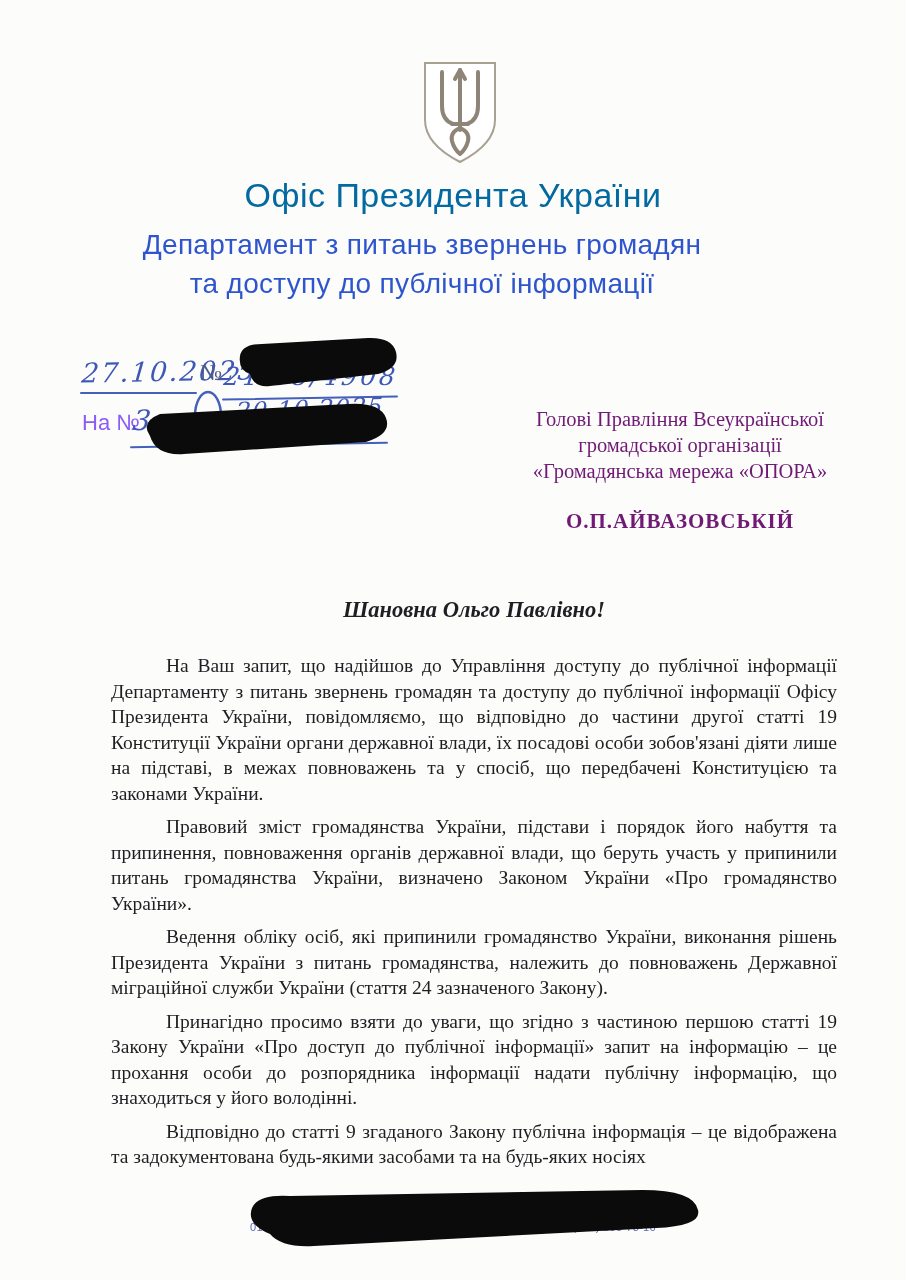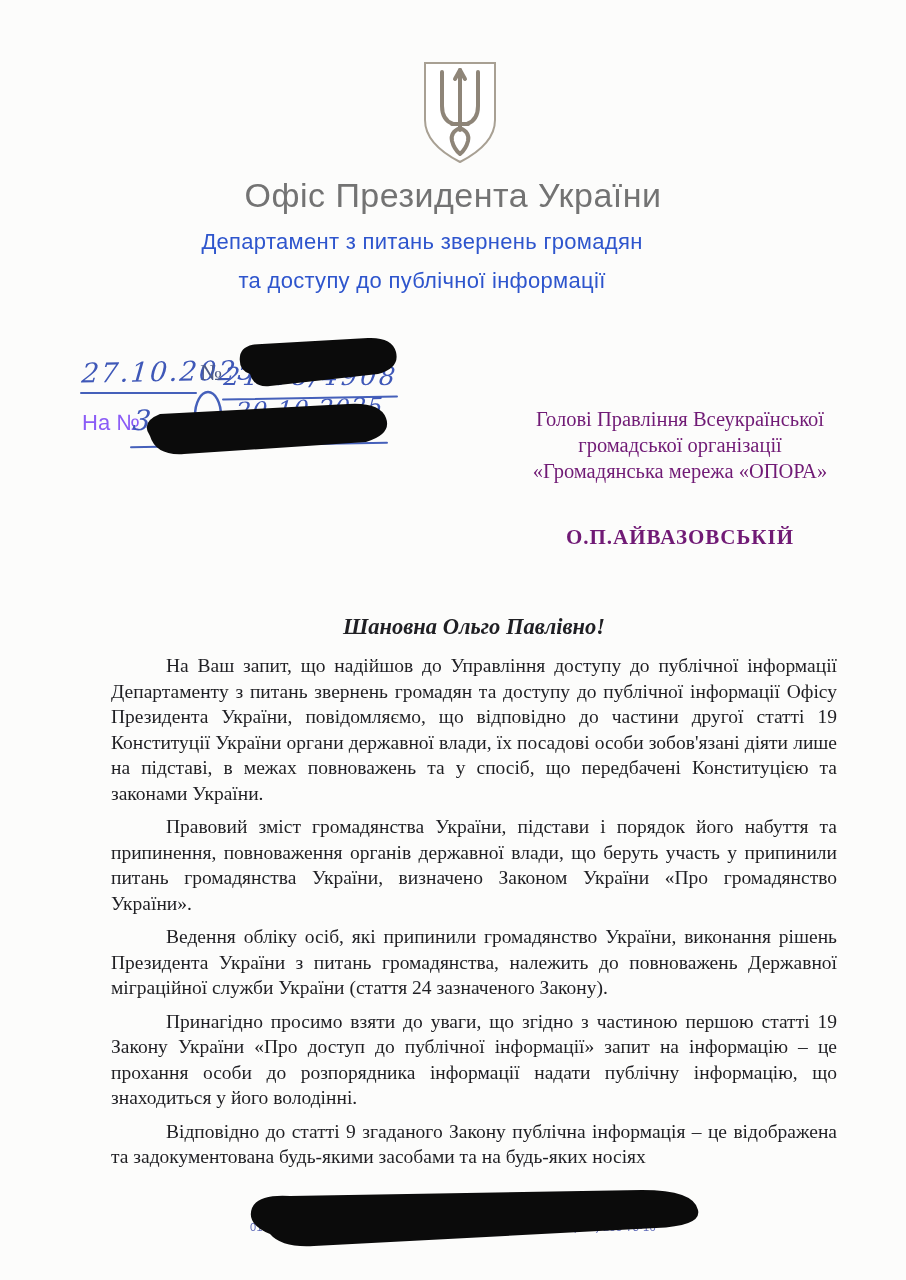--- a/index.html
+++ b/index.html
@@ -12,26 +12,26 @@
   }
   .abs{position:absolute;}
 
   
   #emblem{left:419px;top:60px;width:82px;height:106px;}
 
   
   .org-name{
     left:0;top:176px;width:906px;text-align:center;
     font-family:"Liberation Sans",sans-serif;
-    font-size:34px;color:#737373;letter-spacing:.5px;
+    font-size:34px;color:#0369a1;letter-spacing:.5px;
   }
   .dept-line{
     left:0;width:844px;text-align:center;
     font-family:"Liberation Sans",sans-serif;
-    font-size:22px;color:#2e55cd;letter-spacing:.3px;
+    font-size:28px;color:#2e55cd;letter-spacing:.3px;
   }
   .dept-1{top:229px;}
   .dept-2{top:268px;}
 
   
   .hand{
     font-family:"DejaVu Serif",serif;font-style:italic;
     color:#3f58b8;transform:skewX(-6deg);white-space:nowrap;
   }
   .stamp-date{left:82px;top:356px;font-size:27px;letter-spacing:2px;transform:skewX(-6deg) rotate(-1deg);}
@@ -51,27 +51,27 @@
   #blob1{left:230px;top:336px;width:172px;height:56px;}
   #blob2{left:136px;top:400px;width:258px;height:56px;}
   #blob3{left:244px;top:1188px;width:462px;height:62px;}
 
   
   .recipient{
     left:500px;top:406px;width:360px;text-align:center;
     font-size:20.5px;line-height:26px;color:#701a75;
   }
   .recipient-name{
-    margin-top:40px;font-weight:bold;letter-spacing:1px;font-size:21px;
+    margin-top:24px;font-weight:bold;letter-spacing:1px;font-size:21px;
   }
 
   
   .salutation{
     left:103px;top:597px;width:742px;text-align:center;
-    font-weight:bold;font-style:italic;font-size:22.5px;margin-top:17px;
+    font-weight:bold;font-style:italic;font-size:22.5px;
   }
 
   
   .body-text{
     left:103px;top:645px;width:742px;
     font-size:19.5px;line-height:25.5px;text-align:justify;
   }
   .body-text p{margin:8px;text-indent:55px;}
 
   

